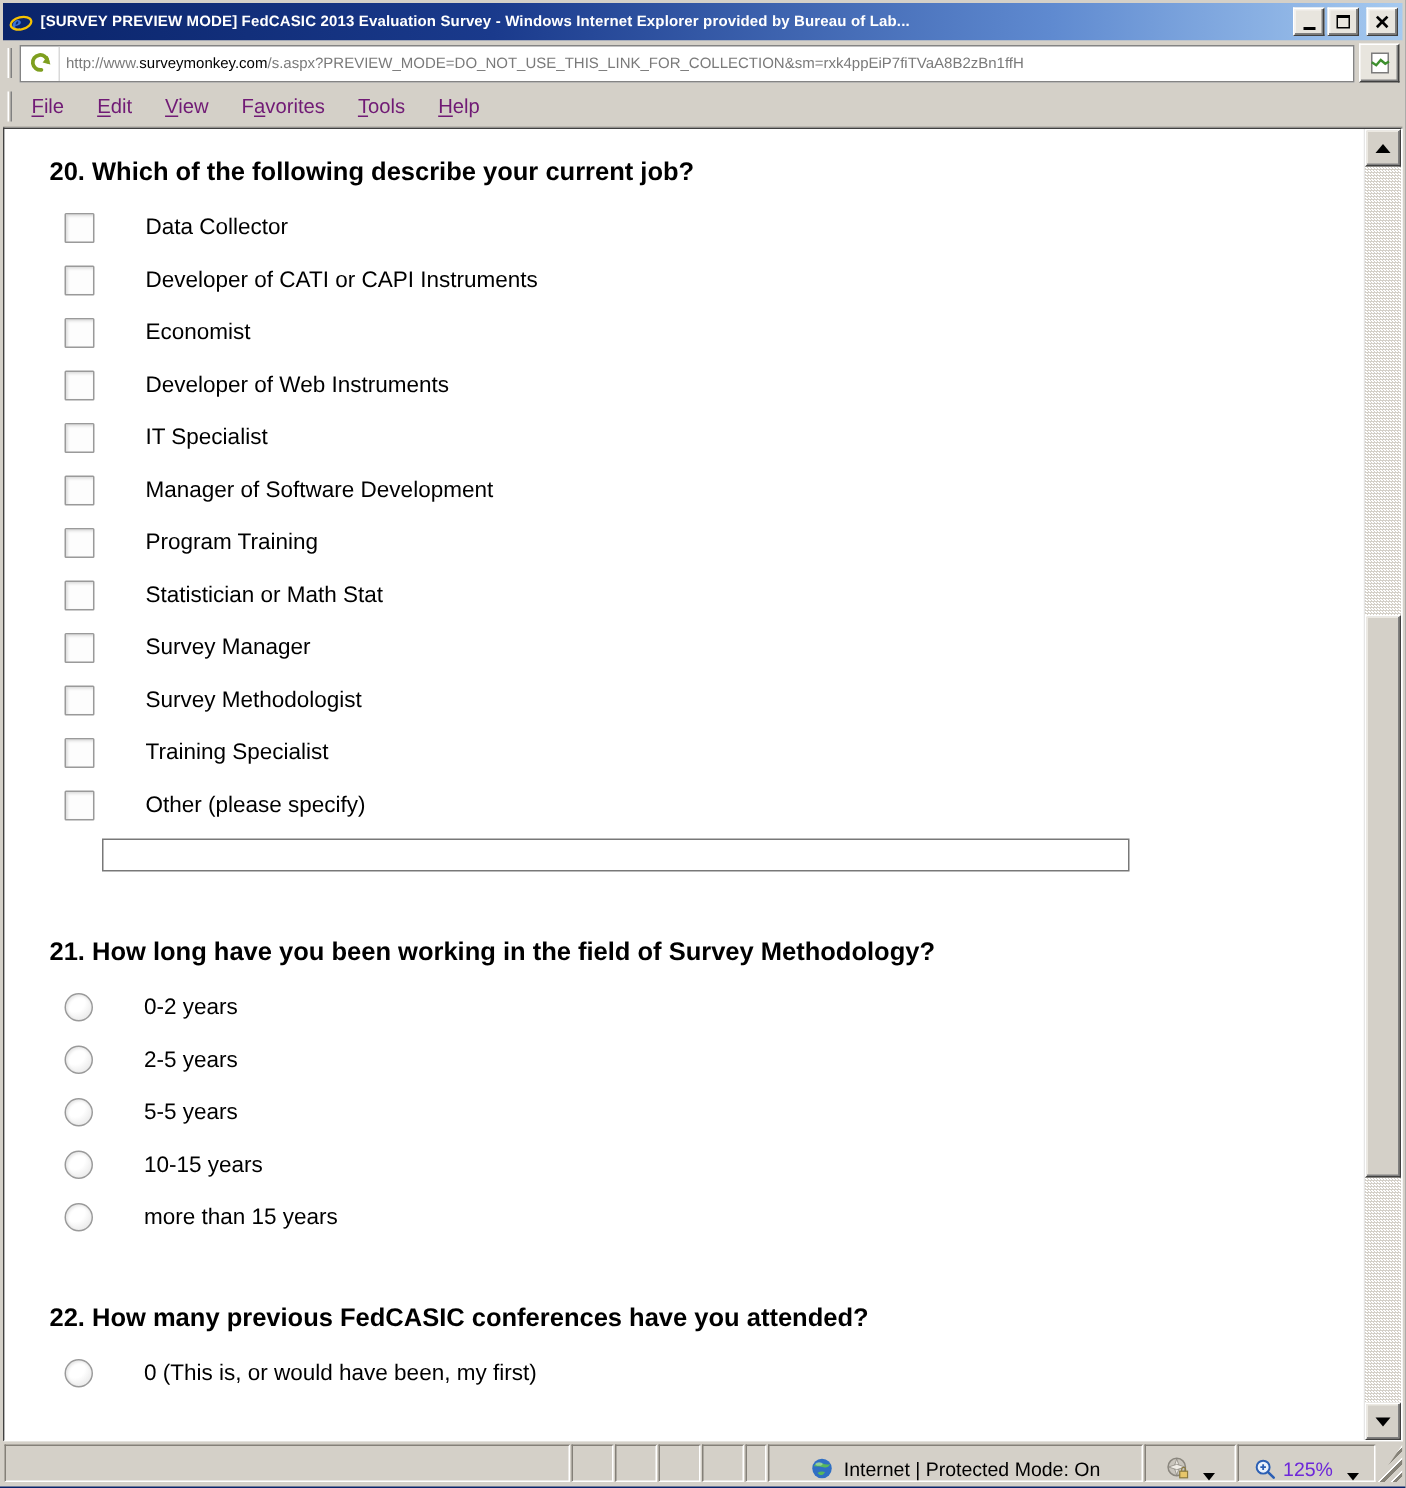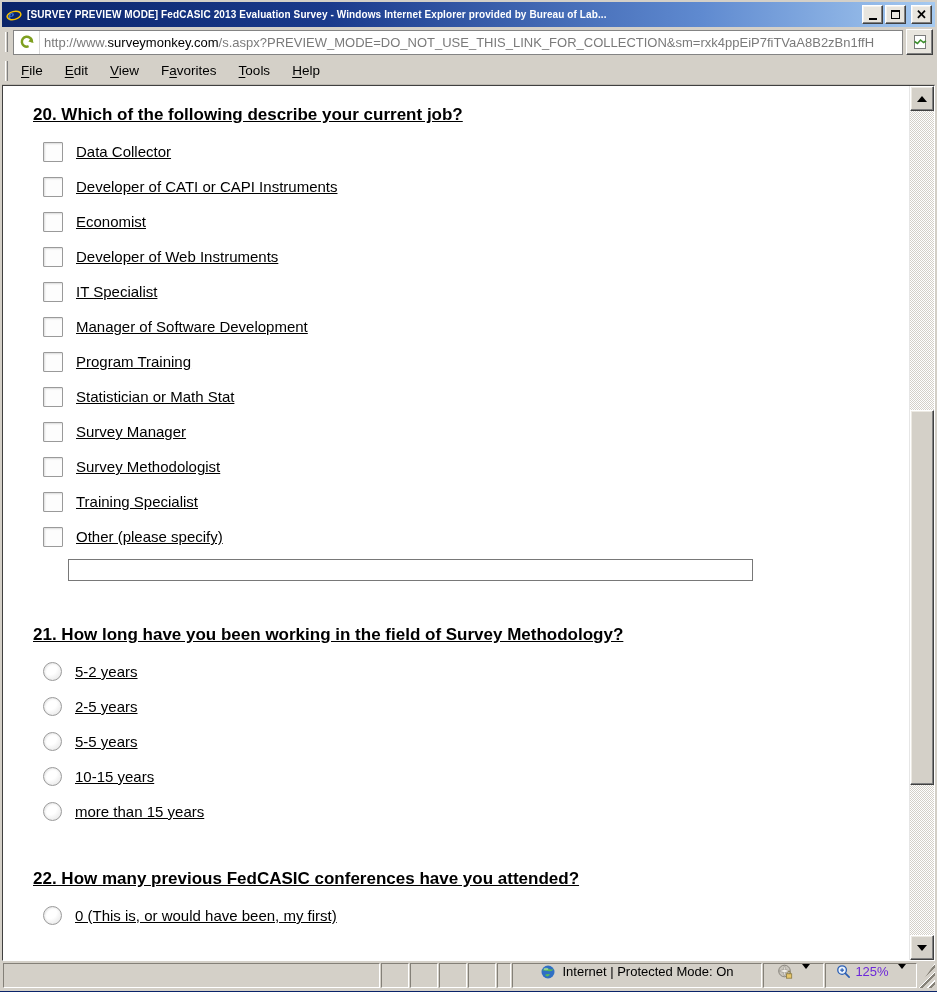--- a/index.html
+++ b/index.html
@@ -59,63 +59,62 @@
     border:1px solid #848484;
     display:flex; align-items:center;
     overflow:hidden;
   }
   .favicon-box {
     width:26px; height:100%; flex:0 0 26px;
     display:flex; align-items:center; justify-content:center;
     border-right:1px solid #d9d9d9;
   }
   .url-text {
-    font-size:13px; white-space:nowrap; overflow:hidden;
+    font-size:10px; white-space:nowrap; overflow:hidden;
     padding-left:4px; color:#7a7a7a;text-align:right;
   }
   .url-domain { color:#000; }
   .compat-btn {
     width:27px; height:26px; flex:0 0 27px;
     background:#e8e5de;
     border:1px solid; border-color:#fff #404040 #404040 #fff;
     box-shadow:inset -1px -1px 0 #808080;
     display:flex; align-items:center; justify-content:center;
   }
 
   
   .menubar {
     height:28px; flex:0 0 28px;
     background:#d4d0c8;
     display:flex; align-items:center;
     padding-left:2px;
     border-bottom:1px solid #bdb9b1;
   }
   .menu-item {
-    font-size:13.5px; color:#000000;
+    font-size:13.5px; color:#701a75;
     padding:4px 11px; cursor:default;
   }
   .menu-item .accel { text-decoration:underline; text-underline-offset:2px; }
 
   
   .client {
     flex:1; display:flex; overflow:hidden;
     border:1px solid; border-color:#404040 #fff #fff #404040;
     background:#fff;
-    text-decoration:underline;
   }
   .page {
     flex:1; overflow:hidden; background:#fff;
     padding:18px 0 0 30px; position:relative;
   }
 
   .q-title { font-size:17px; font-weight:700; color:#000; line-height:22px; }
   .q-title.mt1 { margin-top:43px; }
   .q-title.mt2 { margin-top:39px; }
   .opt-group { margin-top:8px; }
-  .opt-row { height:35px; display:flex; align-items:center; }
+  .opt-row { height:35px; display:flex; align-items:center;gap:21px; }
   .checkbox {
     width:20px; height:20px; margin-left:10px; flex:0 0 20px;
     background:#fdfdfd;
     border:1px solid #9a9a9a;
     box-shadow:inset 1px 1px 2px rgba(0,0,0,.14);
     border-radius:1px;
   }
   .radio {
     width:19px; height:19px; margin-left:10px; flex:0 0 19px;
     border-radius:50%;
@@ -161,21 +160,21 @@
   .statusbar {
     height:28px; flex:0 0 28px;
     background:#d4d0c8;
     display:flex; align-items:stretch;
     padding:2px 0 1px 0; gap:0;
     font-size:13px;
   }
   .sb-cell {
     border:1px solid; border-color:#848078 #fff #fff #848078;
     margin-left:1px;
-    display:flex; align-items:flex-start;
+    display:flex; align-items:flex-end;
   }
   .sb-main { flex:1; }
   .sb-small { width:28px; flex:0 0 28px; }
   .sb-tiny { width:14px; flex:0 0 14px; }
   .sb-zone { width:250px; flex:0 0 250px; justify-content:center; gap:6px; white-space:nowrap; }
   .sb-page { width:61px; flex:0 0 61px; justify-content:center; gap:4px; }
   .sb-zoom { width:92px; flex:0 0 92px; justify-content:center; gap:4px; }
   .sb-grip {
     width:17px; flex:0 0 17px; margin-left:1px;
     background:
@@ -291,21 +290,21 @@
             <span class="checkbox"></span>
             <span class="opt-label">Other (please specify)</span>
           </div>
       </div>
       <input type="text" class="other-input" value="" style="">
 
       <div class="q-title mt1">21. How long have you been working in the field of Survey Methodology?</div>
       <div class="opt-group">
         <div class="opt-row">
             <span class="radio"></span>
-            <span class="opt-label">5-2 years</span>
+            <span class="opt-label">0-2 years</span>
           </div>
         <div class="opt-row">
             <span class="radio"></span>
             <span class="opt-label">2-5 years</span>
           </div>
         <div class="opt-row">
             <span class="radio"></span>
             <span class="opt-label">5-5 years</span>
           </div>
         <div class="opt-row">

